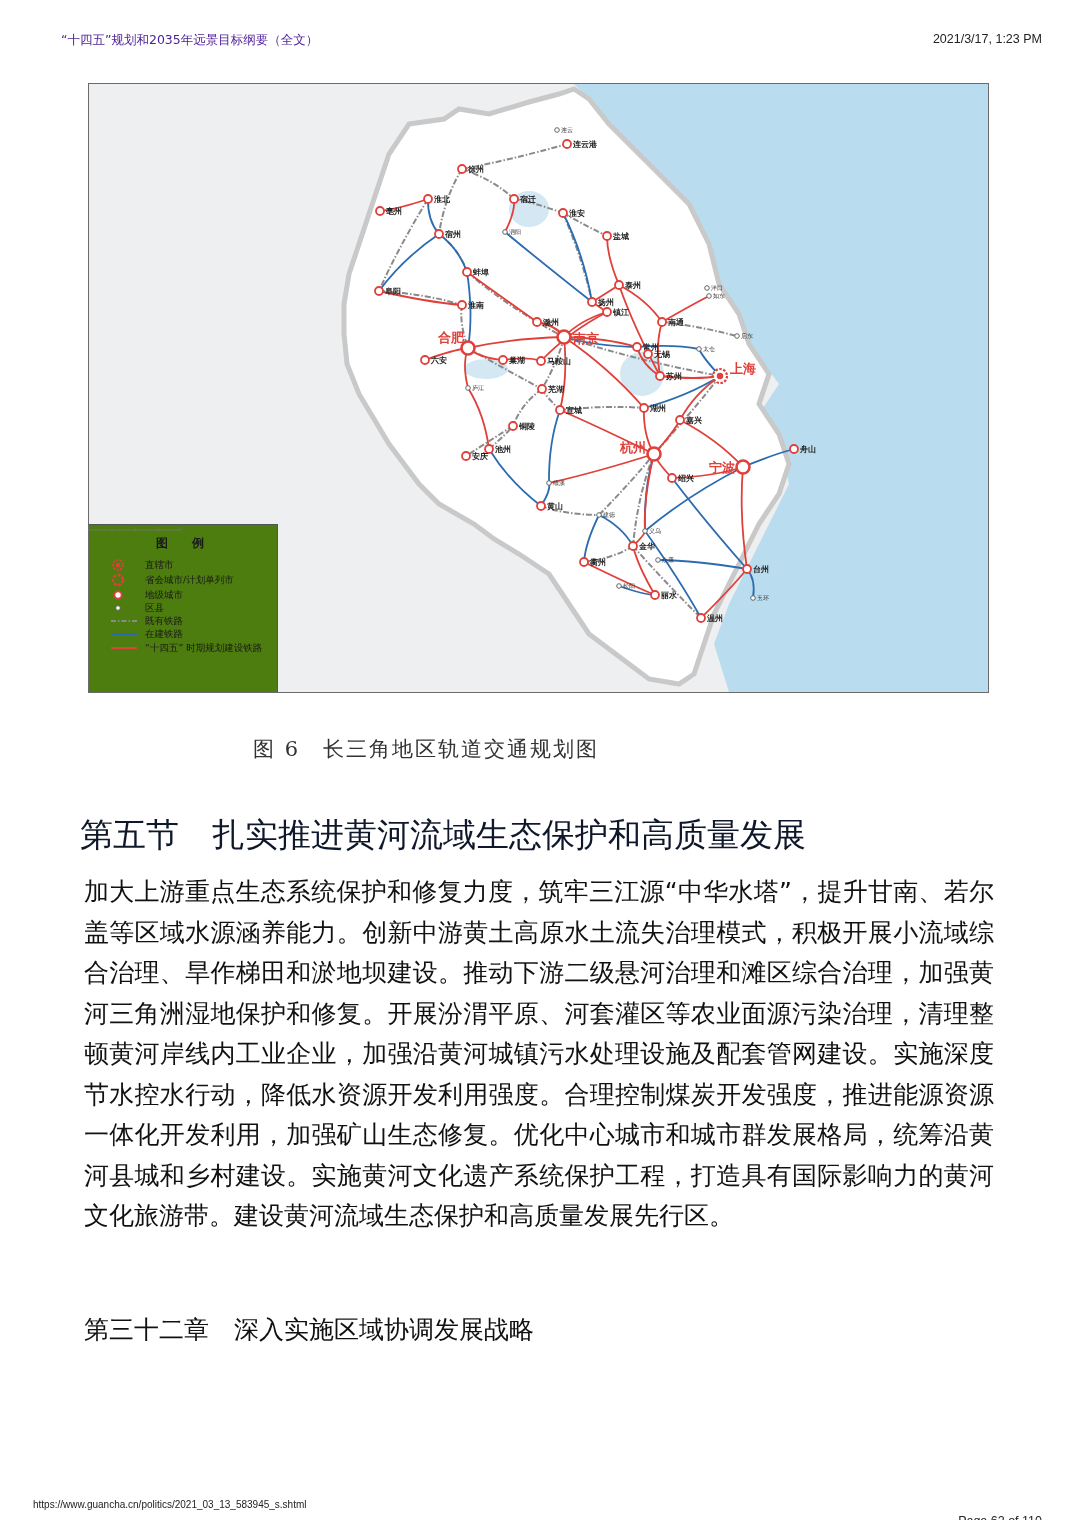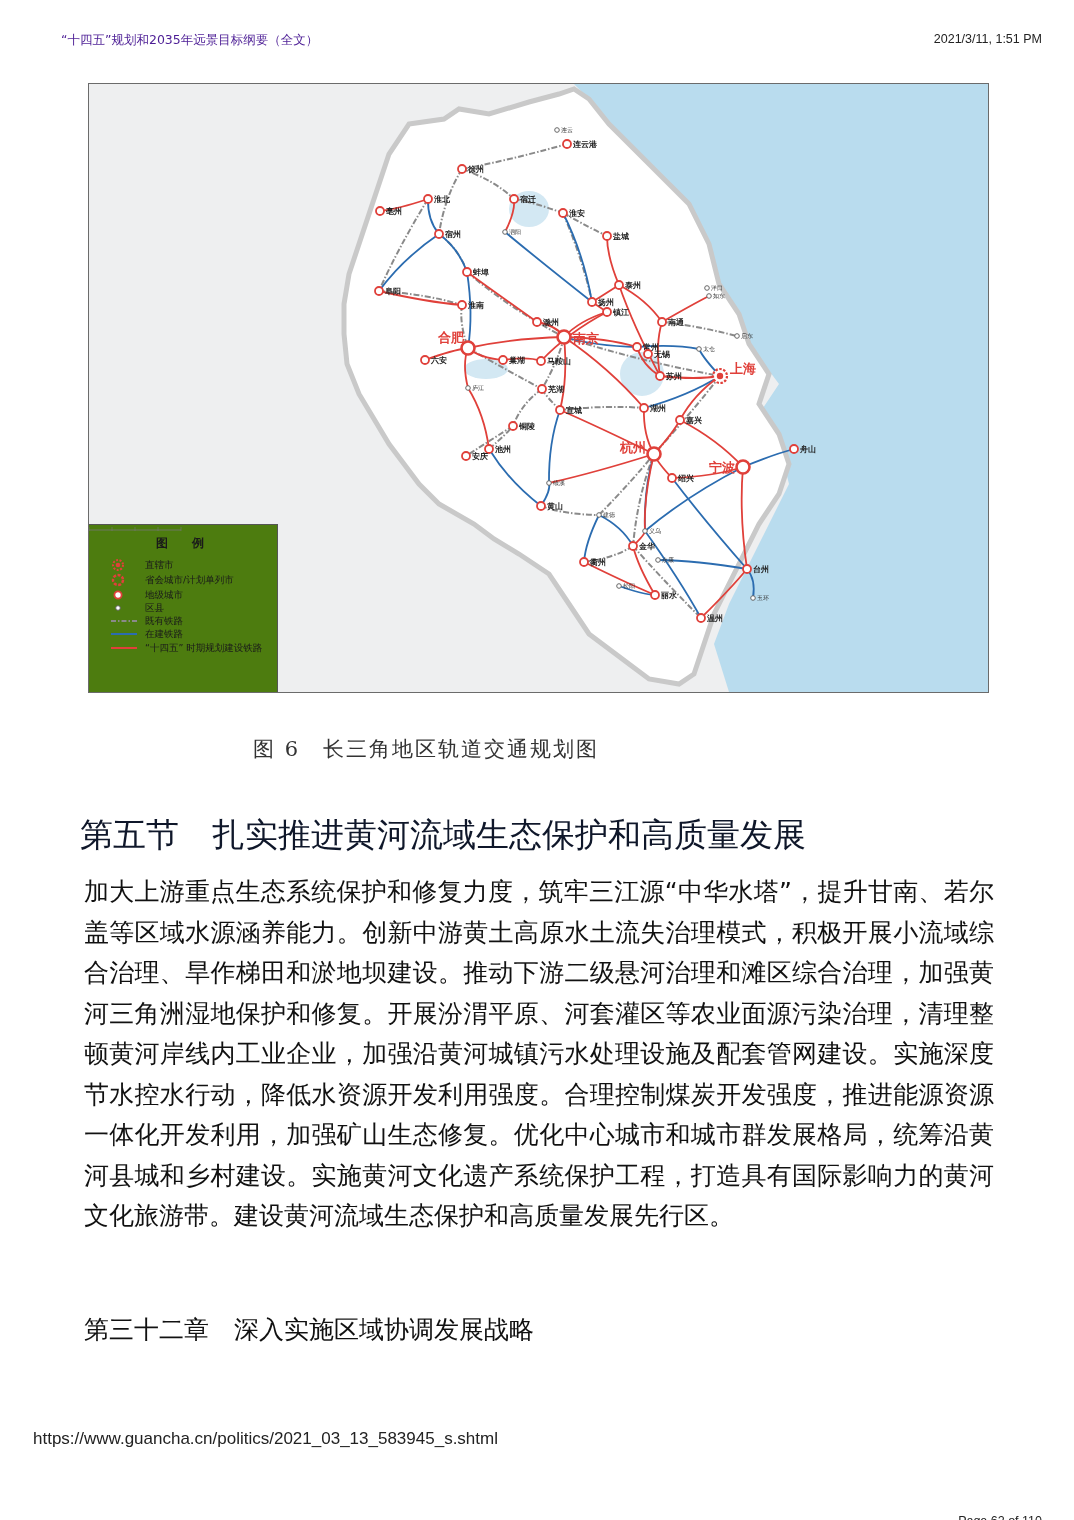--- a/index.html
+++ b/index.html
@@ -1,21 +1,21 @@
 <!DOCTYPE html>
 <html><head>
 <meta charset="utf-8">
 <style>
   html, body { margin:0; padding:0; background:#ffffff; }
   body { width:1074px; height:1520px; position:relative; overflow:hidden;
          font-family:"DejaVu Sans", "Liberation Sans", sans-serif; color:#1a1a1a; }
   .hdr-left { position:absolute; left:33px; top:32px; font-size:12.5px; color:#4c1d95;margin-left:28px; }
   .hdr-right { position:absolute; right:32px; top:32px; font-size:12.5px; color:#222;
                font-family:"Liberation Sans", sans-serif; }
-  .ftr-left { position:absolute; left:33px; top:1429px; font-size:17px; color:#222;
+  .ftr-left { position:absolute; left:33px; top:1499px; font-size:10px; color:#222;
               font-family:"Liberation Sans", sans-serif; }
   .ftr-right { position:absolute; right:32px; top:1514px; font-size:12.5px; color:#222;
                font-family:"Liberation Sans", sans-serif; }
   .map-frame { position:absolute; left:88px; top:83px; width:899px; height:608px;
                border:1px solid #6b6b6b; background:#eeeff0; overflow:hidden; }
   .map-frame svg { position:absolute; left:0; top:0; }
   .legend { position:absolute; left:0; top:440px; width:188px; height:167px;
             background:#4d7c0f; border-top:1.5px solid #555; border-right:1.5px solid #555; }
   .legend-title { position:absolute; left:0; width:188px; top:10px; text-align:center;
                   font-size:12px; font-weight:bold; letter-spacing:6px; }
@@ -29,21 +29,21 @@
                line-height:40.5px; color:#111; text-align:justify; text-justify:inter-character; }
   .chap-title { position:absolute; left:84px; top:1313px; font-size:25px; color:#111; }
   .city-label { font-family:"DejaVu Sans", sans-serif; font-size:8px; font-weight:bold; fill:#222; }
   .city-label.big { font-size:13px; fill:#e0403a; }
   .city-label.small { font-size:6px; font-weight:normal; fill:#333; }
 </style>
 </head>
 <body>
 
 <div class="hdr-left">“十四五”规划和2035年远景目标纲要（全文）</div>
-<div class="hdr-right">2021/3/11, 1:51 PM</div>
+<div class="hdr-right">2021/3/17, 1:23 PM</div>
 
 <div class="map-frame">
   <svg id="map-svg" width="899" height="608" viewBox="0 0 899 608">
 
     <path d="M485,0 L899,0 L899,608 L640,608 L625,560 L640,520 L660,480 L680,440 L700,400 L690,360 L670,330 L690,300 L660,260 L650,230 L630,200 L620,160 L600,120 L560,80 L520,40 L500,15 Z" fill="#b9dcee"></path>
 
     <path d="M320,40 L355,35 L370,25 L400,30 L440,18 L470,10 L485,5 L500,15 L520,40 L560,80 L600,120 L620,160 L630,200 L650,230 L660,260 L680,290 L670,320 L690,350 L700,380 L690,410 L670,440 L655,470 L640,500 L625,530 L615,560 L605,590 L590,600 L560,595 L540,580 L520,565 L500,550 L480,520 L460,490 L430,470 L405,455 L385,440 L350,420 L330,400 L315,380 L300,360 L285,335 L270,310 L258,280 L255,250 L255,220 L260,190 L270,160 L280,130 L290,100 L300,70 Z" fill="#ffffff" stroke="#c9c9c9" stroke-width="5"></path>
 
     <ellipse cx="553" cy="290" rx="22" ry="22" fill="#d3e8f3"></ellipse>
     <ellipse cx="397" cy="285" rx="22" ry="10" fill="#d3e8f3"></ellipse>

